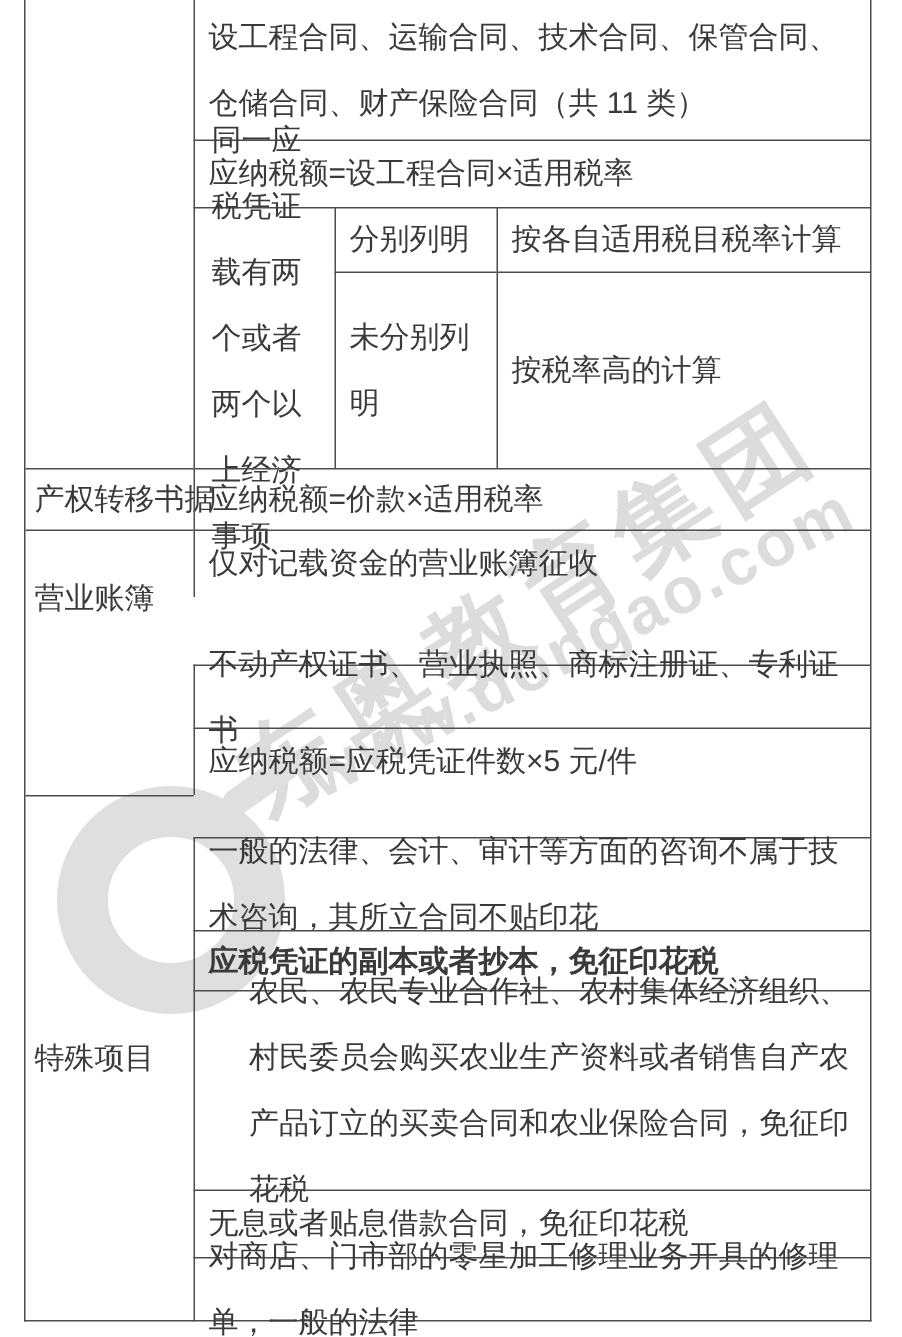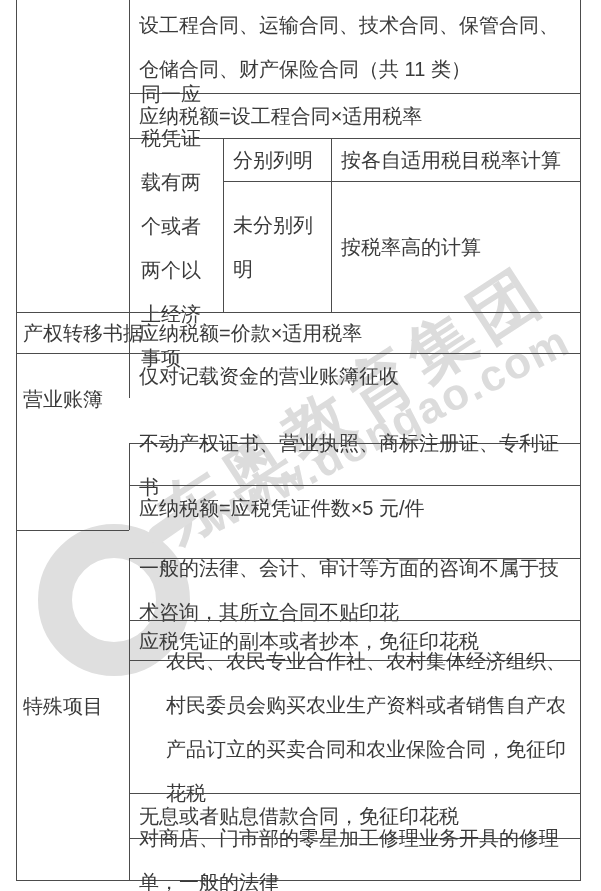--- a/index.html
+++ b/index.html
@@ -70,21 +70,21 @@
   .i-s2lbl   { grid-row: 5;       grid-column: 1; }
   .j-s2r1    { grid-row: 5;       grid-column: 2 / 5; }
   .k-s3lbl   { grid-row: 6 / 8;   grid-column: 1; }
   .l-s3r1    { grid-row: 6;       grid-column: 2 / 5; }
   .m-s3r2    { grid-row: 7;       grid-column: 2 / 5; }
   .n-s4lbl   { grid-row: 8 / 10;  grid-column: 1; }
   .o-s4r1    { grid-row: 8;       grid-column: 2 / 5; }
   .p-s4r2    { grid-row: 9;       grid-column: 2 / 5; }
   .q-s5lbl   { grid-row: 10 / 15; grid-column: 1; }
   .r-s5r1    { grid-row: 10;      grid-column: 2 / 5; margin-top: 28px; }
-  .s-s5r2    { grid-row: 11;      grid-column: 2 / 5; }
+  .s-s5r2    { grid-row: 11;      grid-column: 2 / 5; font-weight: bold; }
   .t-s5r3    { grid-row: 12;      grid-column: 2 / 5; padding-left: 36px; }
   .u-s5r4    { grid-row: 13;      grid-column: 2 / 5; }
   .v-s5r5    { grid-row: 14;      grid-column: 2 / 5; }
 </style>
 </head>
 <body>
 
 <div class="wm wm-brand">东奥教育集团</div>
 <div class="wm wm-url">www.dongao.com</div>
 <div class="wm-ring"></div>

